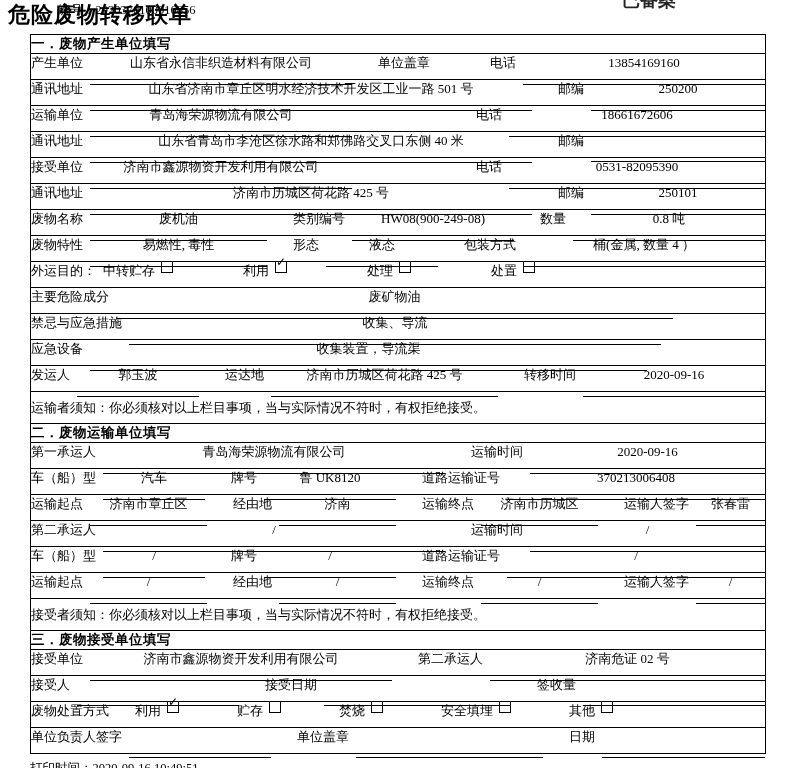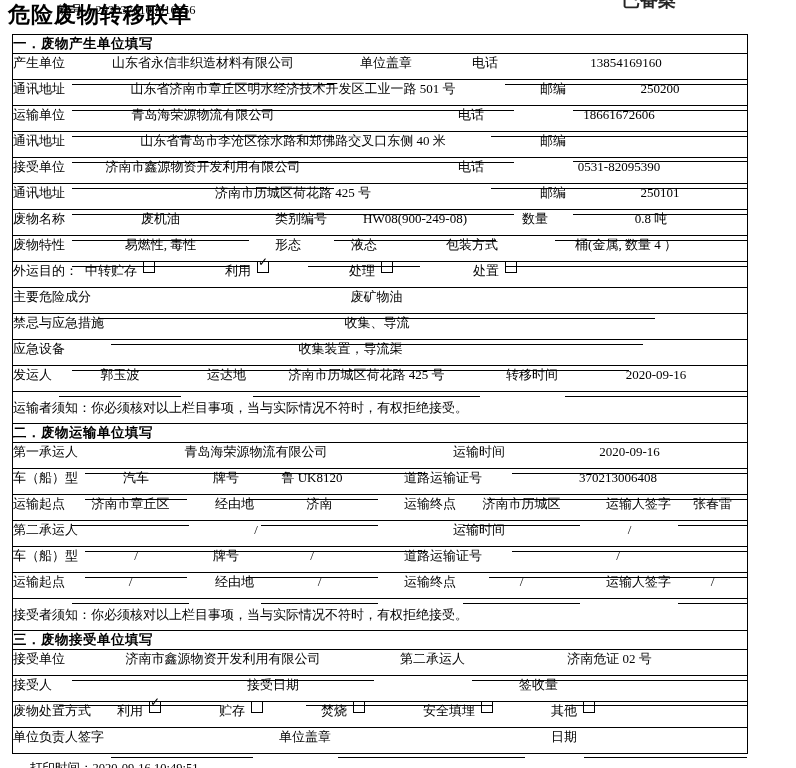--- a/index.html
+++ b/index.html
@@ -52,21 +52,21 @@
     font-size: 18px;
     font-weight: bold;
     color: #000;
     opacity: 0.85;
     letter-spacing: 0px;
   }
   
   table.form {
     border-collapse: collapse;
     width: 736px;
-    margin-left: 12px;
+    margin-left: 30px;
     table-layout: fixed;
   }
   table.form td {
     border: 1px solid #000;
     padding: 0;
     vertical-align: middle;
   }
   .section-head {
     font-weight: bold;
     font-size: 13.5px;

